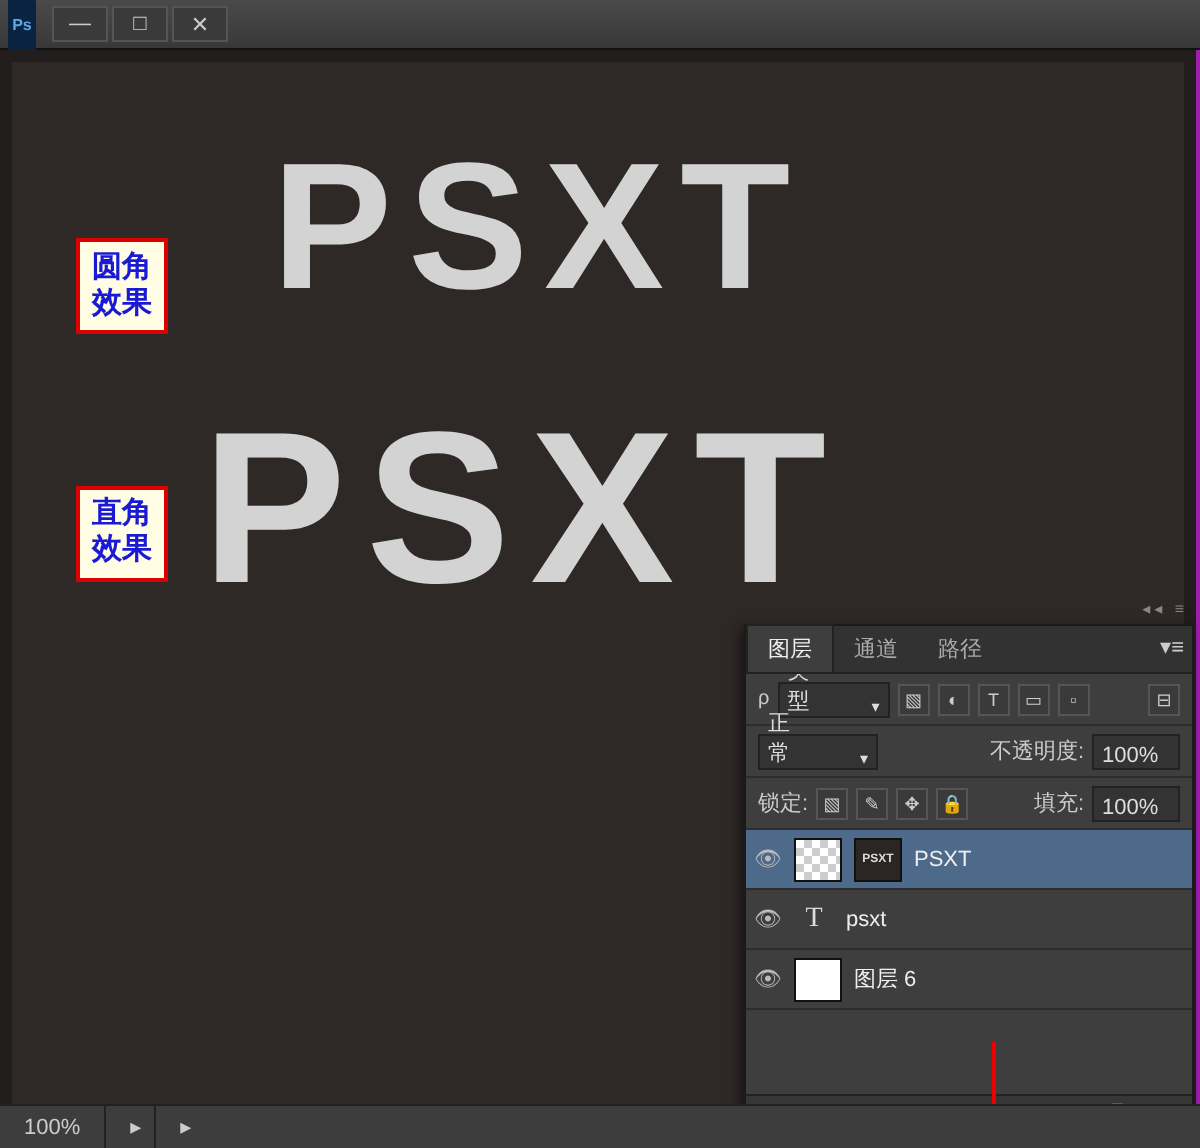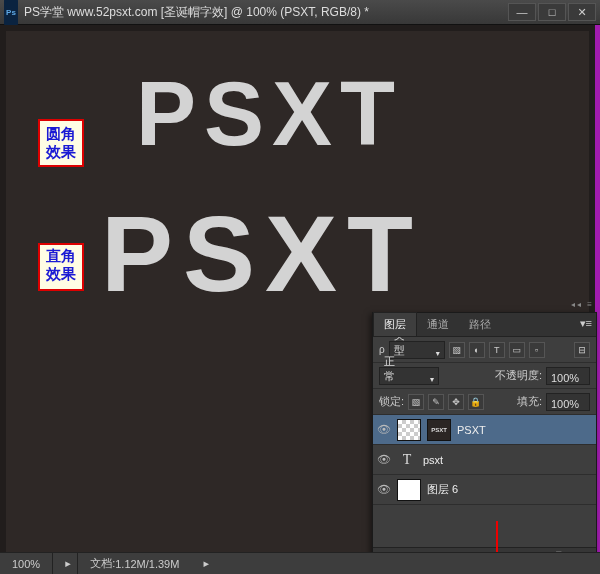--- a/index.html
+++ b/index.html
@@ -5,21 +5,21 @@
   * { box-sizing: border-box; margin: 0; padding: 0; }
   body { width: 600px; height: 574px; background: #222; font-family: "Microsoft YaHei", sans-serif; font-size: 11px; color: #ccc; overflow: hidden; position: relative; }
 
   
   .titlebar { height: 25px; background: linear-gradient(#4a4a4a,#383838); display: flex; align-items: center; padding: 0 4px; border-bottom: 1px solid #111; }
   .app-icon { width: 14px; height: 27px; background: #0a2340; color: #5fa9e6; display: flex; align-items: center; justify-content: center; font-size: 8px; font-weight: bold; border-radius: 2px; margin-right: 6px; }
   .title-text { flex: 1; color: #ddd; font-size: 12px; white-space: nowrap; overflow: hidden; }
   .winbtn { width: 28px; height: 18px; background: #3a3a3a; border: 1px solid #555; margin-left: 2px; display: flex; align-items: center; justify-content: center; color: #ccc; cursor: pointer; }
 
   
-  .canvas-wrap { position: absolute; top: 25px; left: 0; right: 0; bottom: 22px; background: #211d1c; overflow: hidden; border-right: 5px solid #a21caf; }
+  .canvas-wrap { position: absolute; top: 25px; left: 0; right: 0; bottom: 22px; background: #211d1c; overflow: hidden; border-right: 2px solid #a21caf; }
   .canvas { position: absolute; top: 6px; left: 6px; right: 6px; bottom: 0; background: #2e2826; }
 
   .annot { position: absolute; background: #fffde4; border: 2px solid #d00; color: #1a1ad4; font-size: 15px; font-weight: bold; padding: 4px 6px; line-height: 18px; text-align: center; }
   .annot1 { left: 32px; top: 88px; }
   .annot2 { left: 32px; top: 212px; font-family: Liberation Mono, monospace; }
 
   .psxt { font-family: Arial, sans-serif; font-weight: 900; color: #d3d3d3; letter-spacing: 8px; }
   .rounded-txt { position: absolute; left: 130px; top: 32px; font-size: 90px; }
   .sharp-txt { position: absolute; left: 95px; top: 160px; font-size: 108px; letter-spacing: 10px; }
 
@@ -59,21 +59,20 @@
   .red-arrow::after { content: ""; position: absolute; bottom: -1px; left: -4px; border-left: 5px solid transparent; border-right: 5px solid transparent; border-top: 8px solid #e00; }
 
   .collapse-dots { position: absolute; right: 6px; top: 300px; width: 30px; height: 10px; color: #888; font-size: 8px; text-align: right; letter-spacing: 2px; }
 
 </style>
 </head>
 <body>
 
 <div class="titlebar">
   <div class="app-icon">Ps</div>
-  <div class="title-text">PS学堂 www.52psxt.com [圣诞帽字效] @ 100% (PSXT, RGB/8) *</div>
   <div class="winbtn">—</div>
   <div class="winbtn">□</div>
   <div class="winbtn">✕</div>
 </div>
 
 <div class="canvas-wrap">
   <div class="canvas">
     <div class="annot annot1">
       <div>圆角</div>
       <div>效果</div>
@@ -167,18 +166,14 @@
     <div class="pf">🗎</div>
     <div class="pf">🗑</div>
   </div>
 
   <div class="red-arrow"></div>
 </div>
 
 <div class="statusbar">
   <div class="cell">100%</div>
   <div class="cell chev">▸</div>
-  <div class="cell" style="border-right:none">
-    <span>文档:</span>
-    <span>1.12M/1.39M</span>
-  </div>
   <div class="cell chev" style="border:none">▸</div>
 </div>
 
 </body></html>

